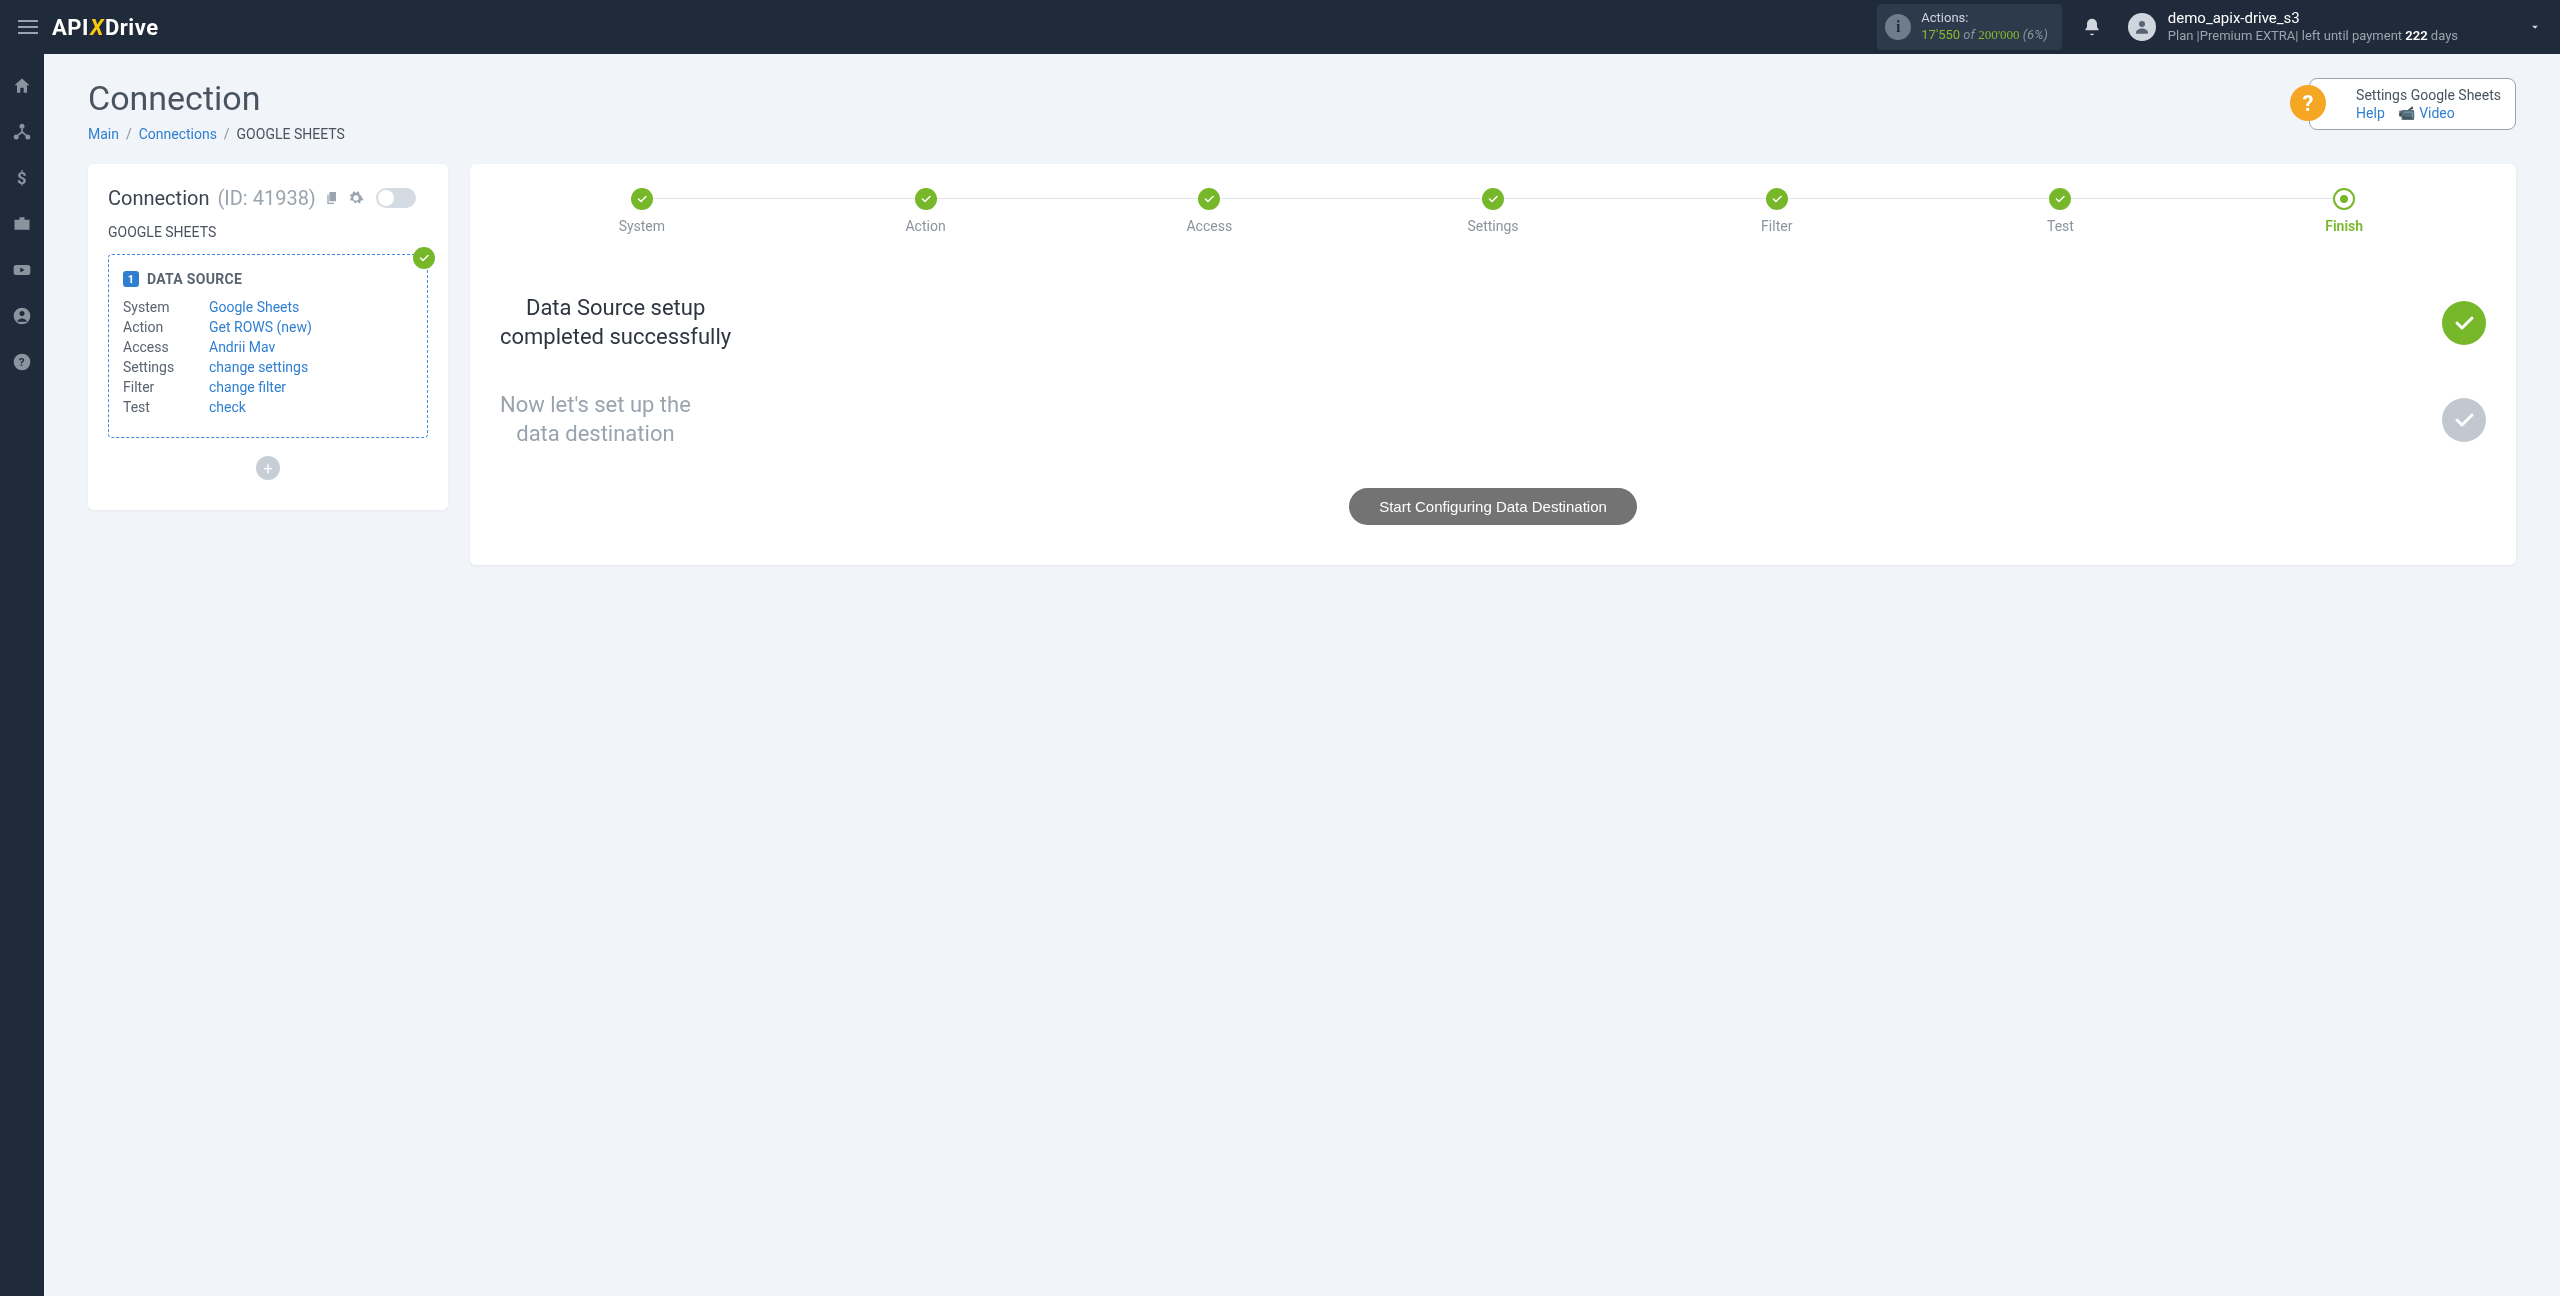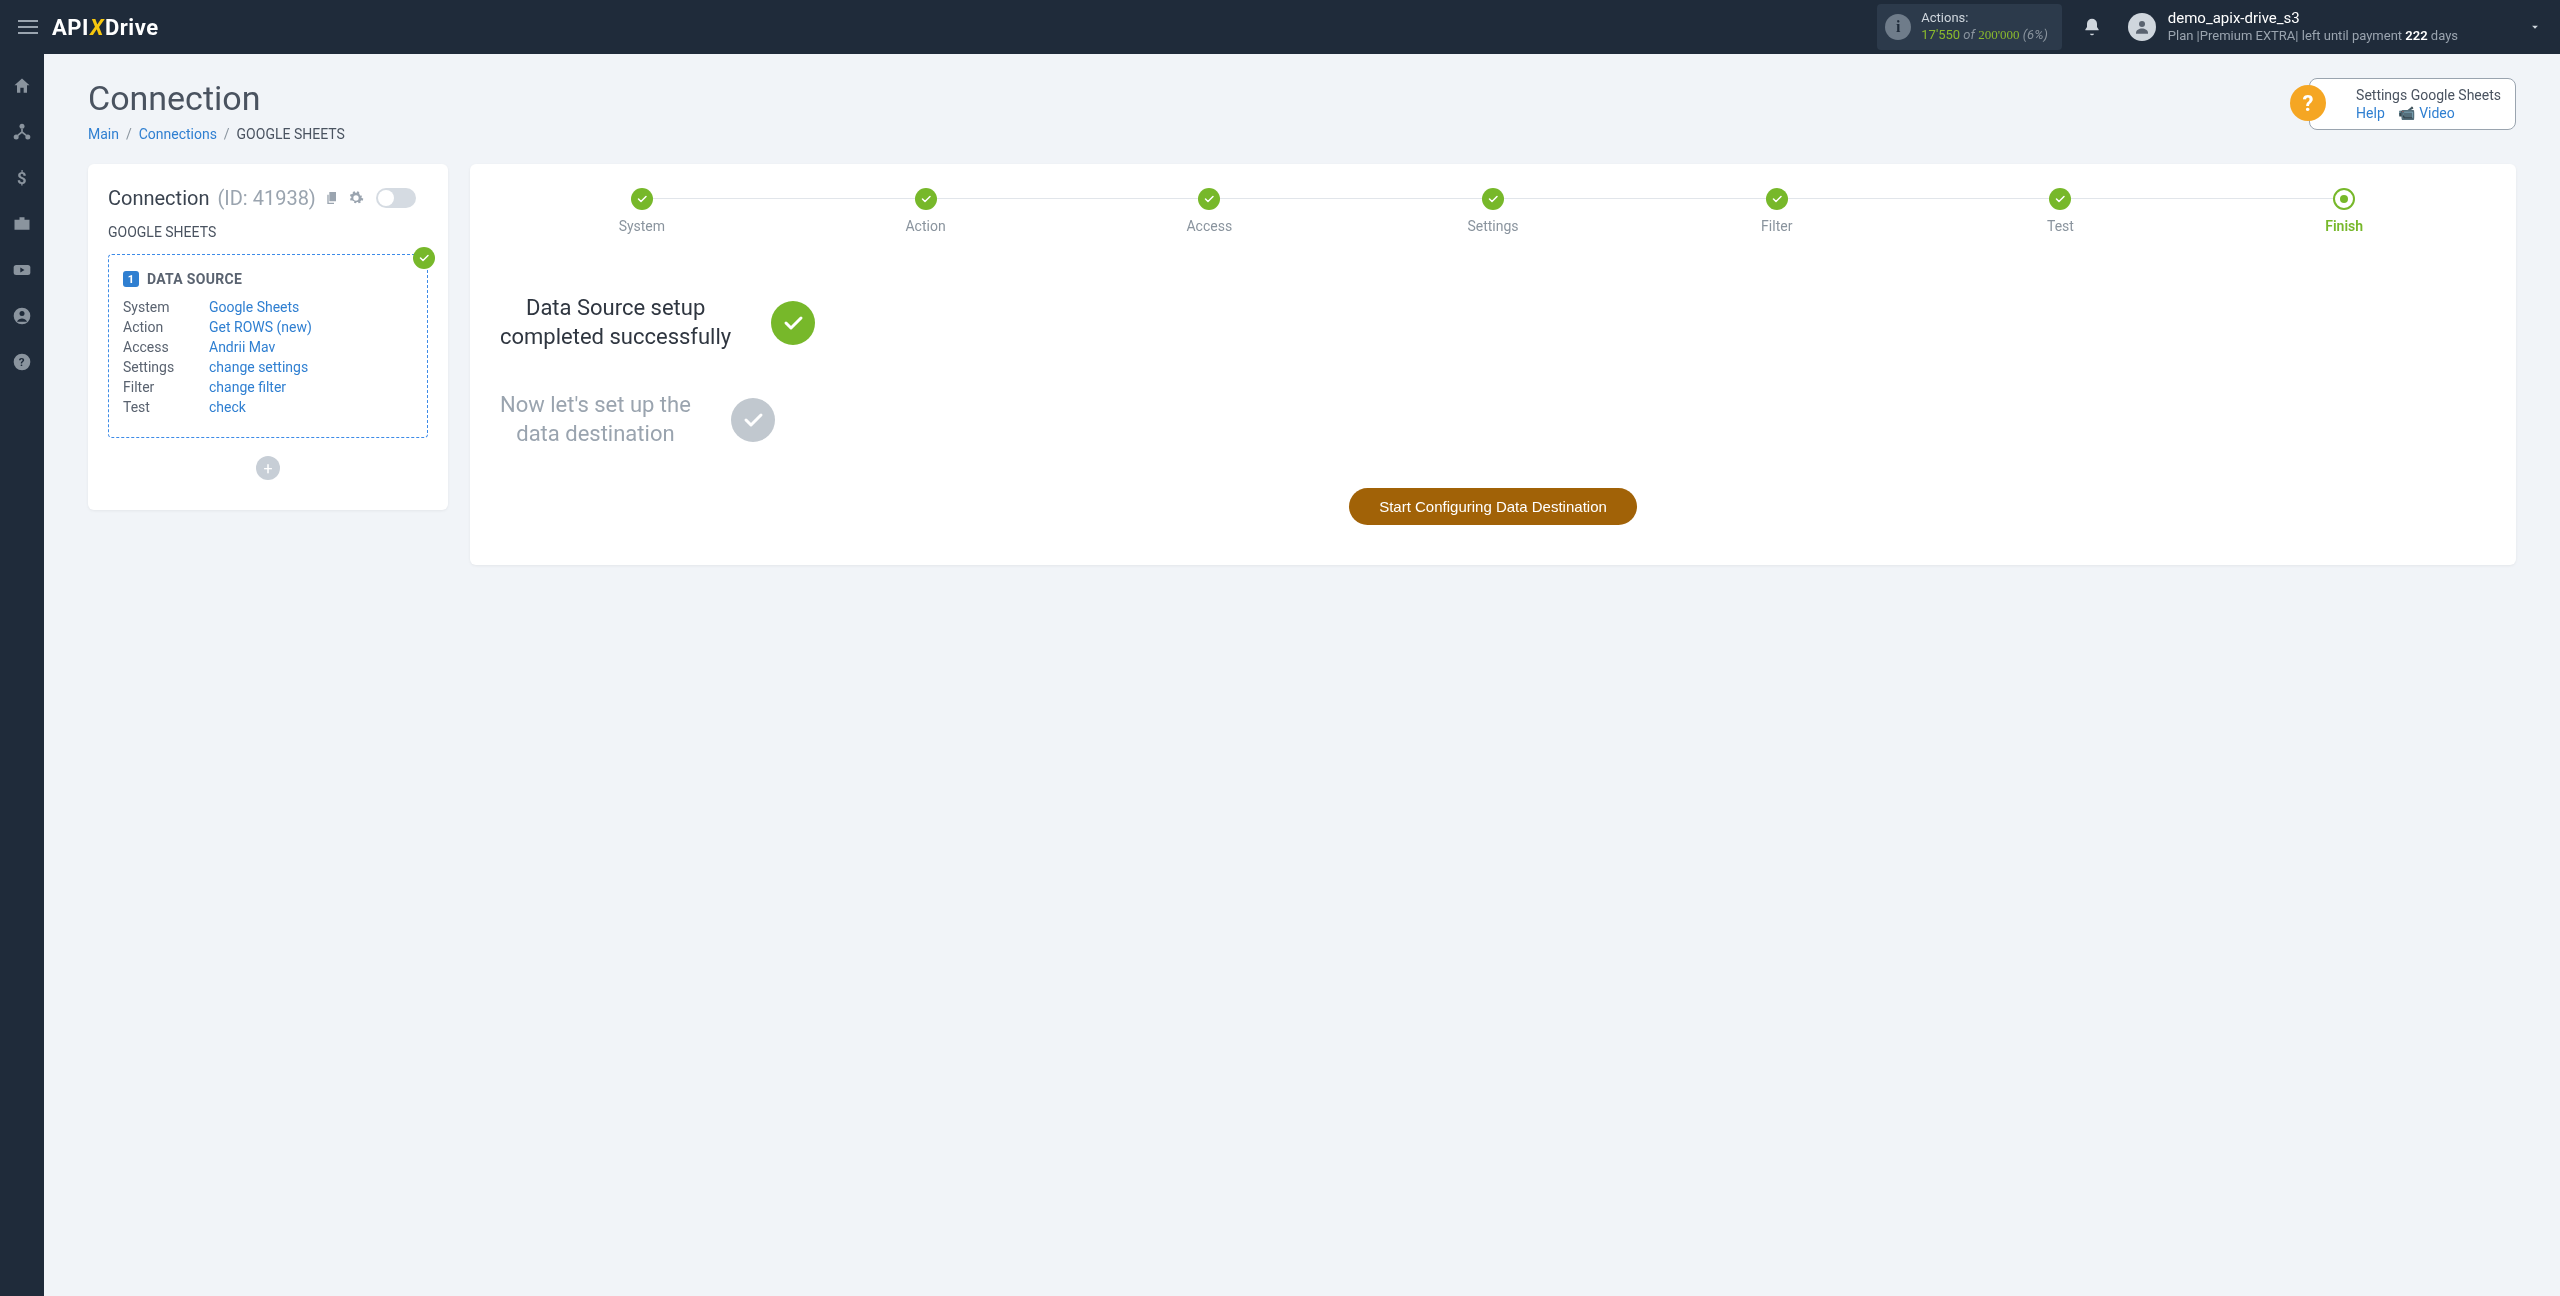--- a/index.html
+++ b/index.html
@@ -67,27 +67,27 @@
 .right-title .muted{color:#9aa4af;}
 .stepper{display:flex;align-items:flex-start;position:relative;margin-bottom:60px;}
 .step{flex:1;text-align:center;position:relative;}
 .step:not(:last-child)::after{content:"";position:absolute;top:10px;left:50%;width:100%;height:1px;background:#e1e5ea;z-index:0;}
 .step .dot{width:22px;height:22px;border-radius:50%;background:#77b82a;display:inline-flex;align-items:center;justify-content:center;position:relative;z-index:1;}
 .step.current .dot{background:#fff;border:2px solid #77b82a;}
 .step.current .dot::after{content:"";width:8px;height:8px;border-radius:50%;background:#77b82a;}
 .step .lbl{margin-top:8px;font-size:14px;color:#8a949e;}
 .step.current .lbl{color:#77b82a;font-weight:600;}
 .finish-area{text-align:center;}
-.finish-row{display:flex;align-items:center;justify-content:flex-start;gap:40px;margin-bottom:40px;}
+.finish-row{display:flex;align-items:center;justify-content:space-between;gap:40px;margin-bottom:40px;}
 .finish-row .msg{font-size:22px;color:#2f3640;max-width:300px;line-height:1.3;}
 .finish-row.muted .msg{color:#9aa4af;}
 .big-check{width:44px;height:44px;border-radius:50%;display:flex;align-items:center;justify-content:center;}
 .big-check.green{background:#77b82a;}
 .big-check.gray{background:#c1c8cf;}
-.cta-btn{background:#a16207;color:#fff;border:none;border-radius:20px;padding:10px 30px;font-size:15px;cursor:pointer;}
+.cta-btn{background:#737373;color:#fff;border:none;border-radius:20px;padding:10px 30px;font-size:15px;cursor:pointer;}
 svg{display:block;}
 .check-path{stroke:#fff;stroke-width:3;fill:none;stroke-linecap:round;stroke-linejoin:round;}
 </style>
 </head>
 <body>
 
 <div class="topbar">
   <div class="menu-icon">
       <span></span>
       <span></span>

